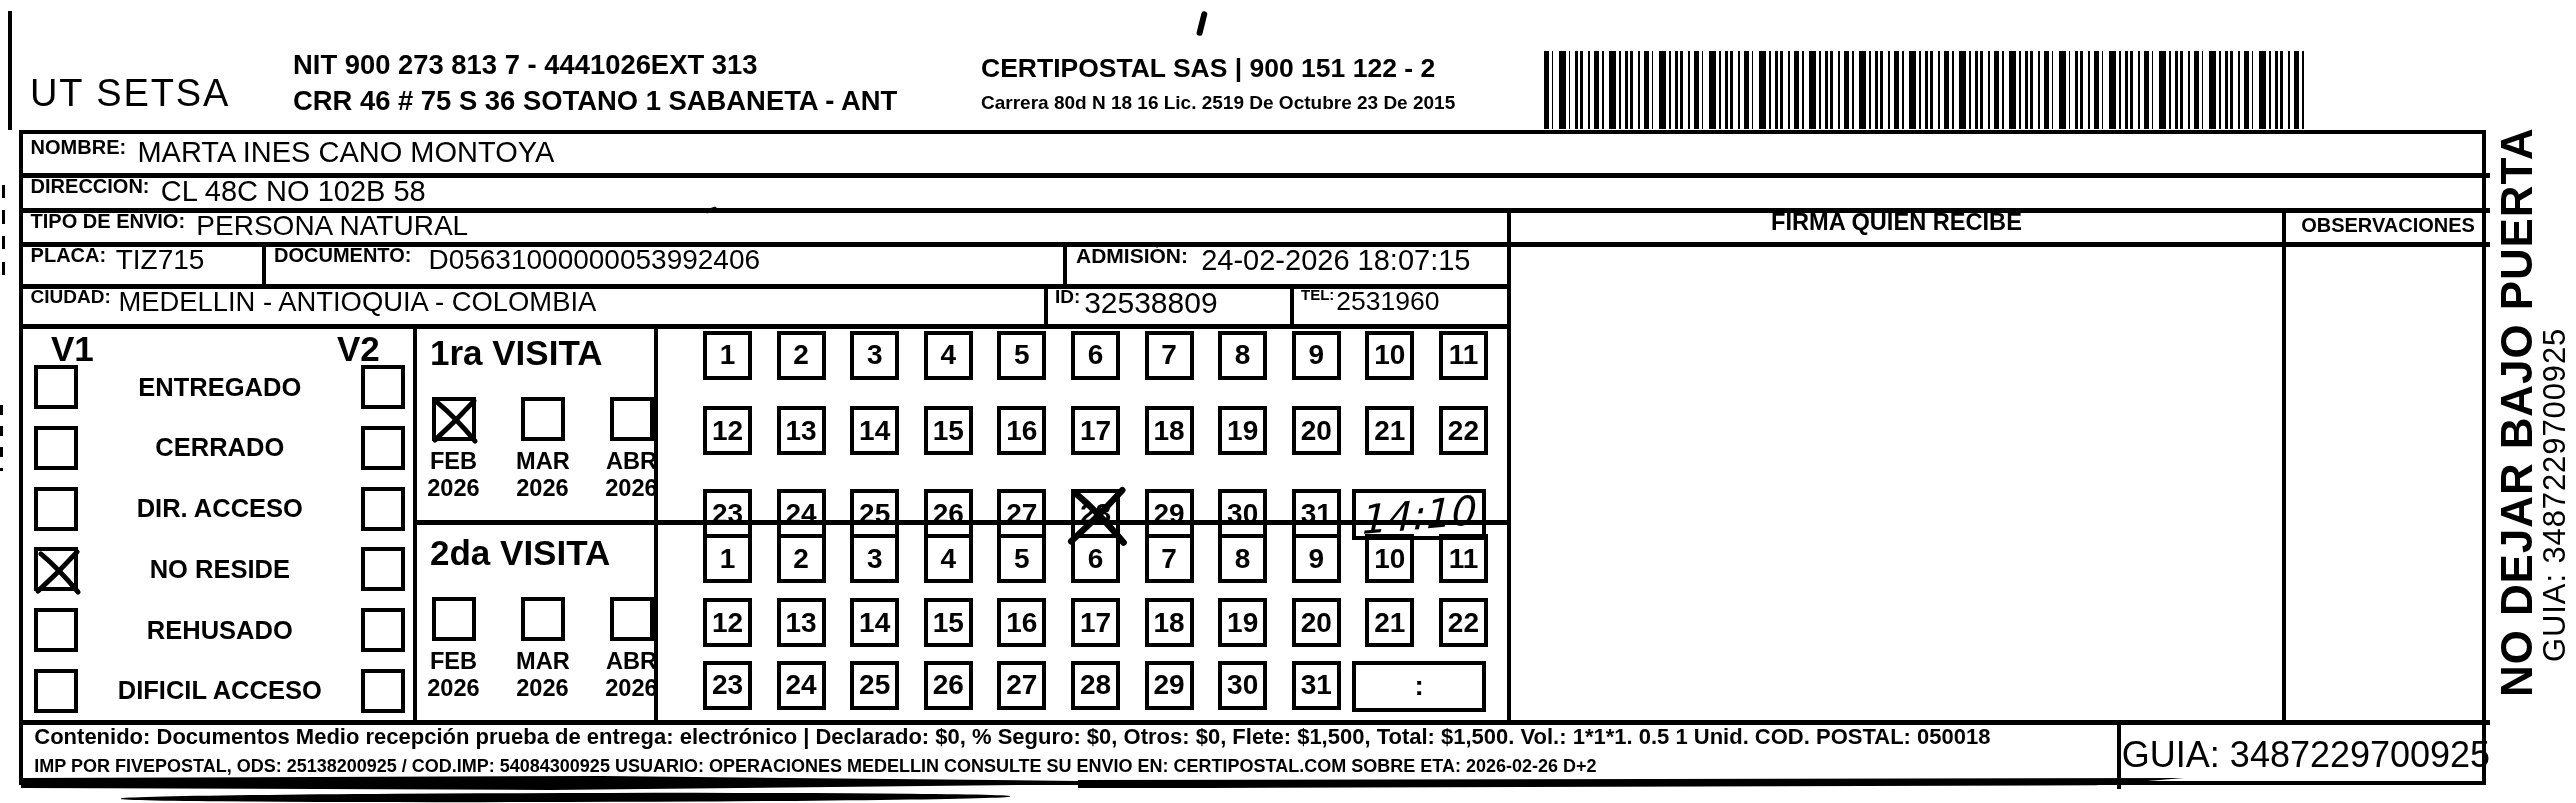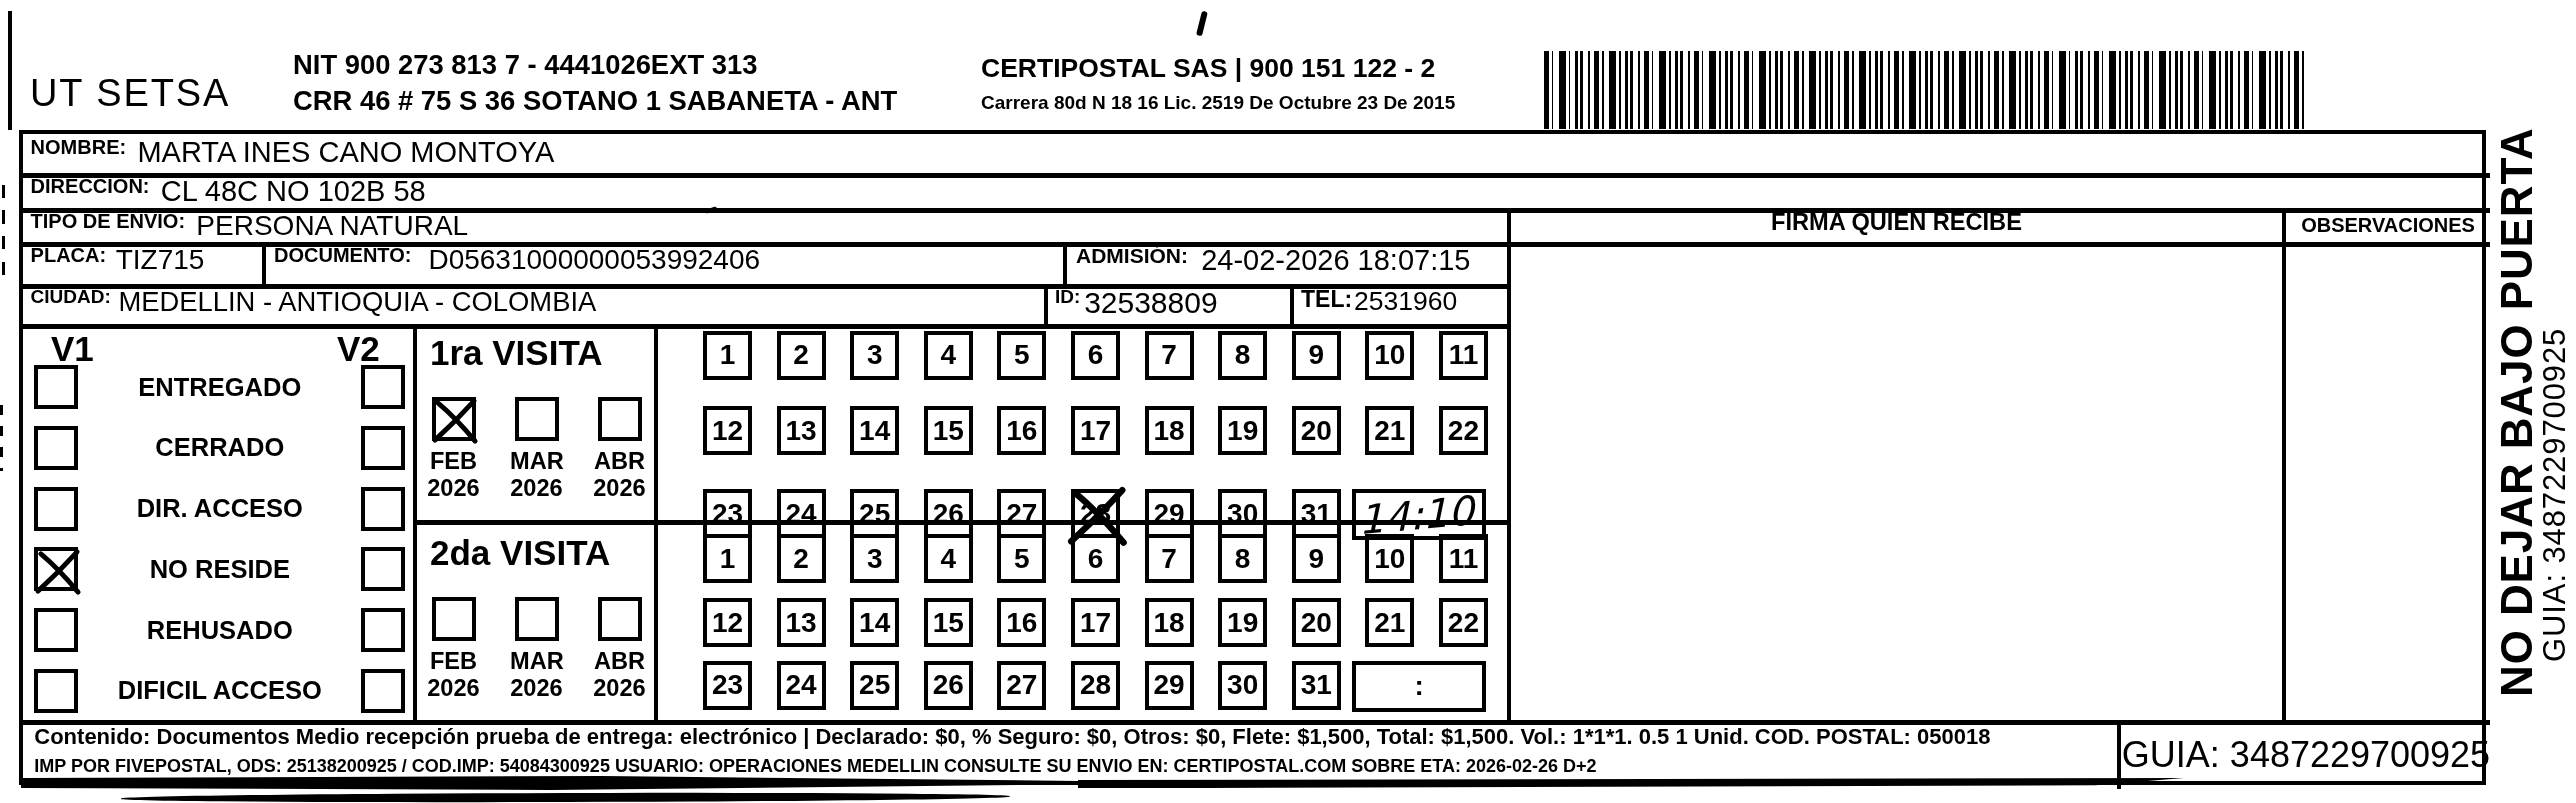--- a/index.html
+++ b/index.html
@@ -62,21 +62,21 @@
 
   .checkbox { position:relative; width:44px; height:44px; border:4.7px solid #000; background:#fff; flex:none; }
   .x-mark { position:absolute; left:-4.7px; top:-4.7px; width:49px; height:51px; }
   .x-cross { position:absolute; left:-8.5px; top:-10.4px; width:64px; height:68px; }
 
   
   .months-block { position:absolute; left:390px; width:245px; }
   .mb1 { top:190px; height:196px; }
   .mb2 { top:390px; height:196px; }
   .visit-title { margin:8.5px 0 0 17px; font-weight:bold; font-size:35px; white-space:nowrap; }
-  .month-row { display:flex; gap:30px; margin:24.6px 0 0 14px; }
+  .month-row { display:flex; gap:30px; margin:24.6px 0 0 14px;justify-content:space-between; }
   .month-col { width:53px; text-align:center; }
   .month-col .checkbox { margin:0 auto; }
   .month-name { font-weight:bold; font-size:23.6px; margin-top:6.6px; }
   .month-year { font-weight:bold; font-size:23.6px; }
 
   
   .days-block { position:absolute; left:631px; width:856px; }
   .db1 { top:190px; height:196px; }
   .db2 { top:390px; height:196px; }
   .day-row { display:flex; gap:24.6px; padding-left:49px; }
@@ -174,21 +174,21 @@
     </div>
     <div class="field" style="left:7.6px;top:152px;height:37px;gap:7.6px">
       <span class="flabel" style="font-size:19px">CIUDAD:</span>
       <span class="fvalue" style="font-size:27.4px">MEDELLIN - ANTIOQUIA - COLOMBIA</span>
     </div>
     <div class="field" style="left:1032px;top:152px;height:37px;gap:3.8px">
       <span class="flabel" style="font-size:19px">ID:</span>
       <span class="fvalue" style="font-size:30px">32538809</span>
     </div>
     <div class="field" style="left:1278px;top:152px;height:37px;gap:1.9px">
-      <span class="flabel" style="font-size:23px">TEL:</span>
+      <span class="flabel" style="font-size:15px">TEL:</span>
       <span class="fvalue" style="font-size:26.5px">2531960</span>
     </div>
 
     <div class="abs cell-firma" style="position:absolute">FIRMA QUIEN RECIBE</div>
     <div class="abs cell-obs" style="position:absolute">OBSERVACIONES</div>
     <div style="position:absolute;left:1488px;top:108px;width:771px;height:478px"></div>
     <div style="position:absolute;left:2263px;top:108px;width:204px;height:478px"></div>
 
     <div class="v-header" style="left:28px;top:195px">V1</div>
     <div class="v-header" style="left:314px;top:195px">V2</div>

